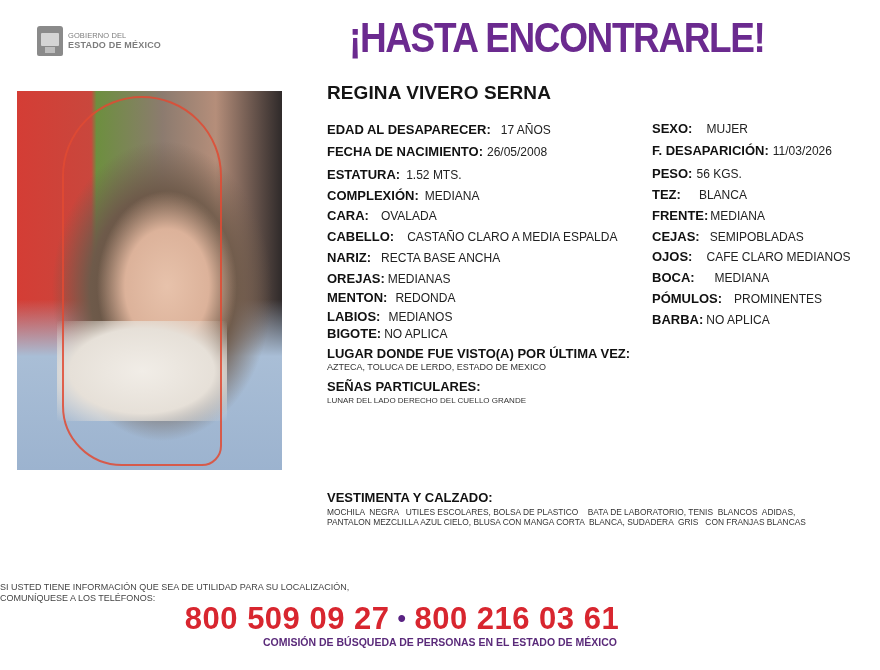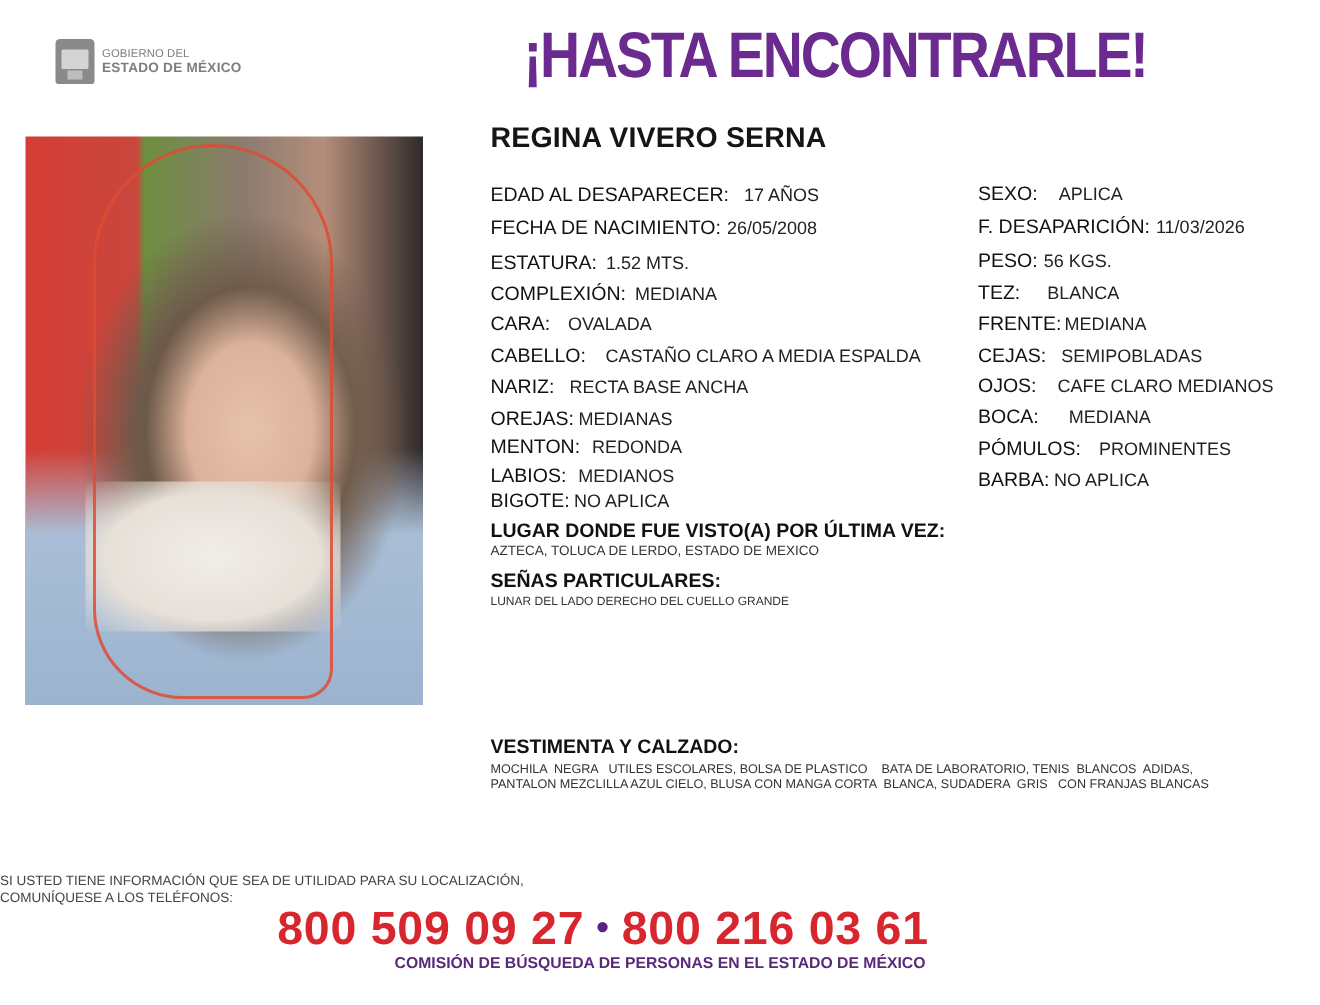--- a/index.html
+++ b/index.html
@@ -22,21 +22,21 @@
     background:
       radial-gradient(ellipse 70px 95px at 150px 195px, #e7c2ab 0%, #dcb29a 60%, rgba(220,178,154,0) 100%),
       radial-gradient(ellipse 110px 150px at 145px 200px, #5c4a3c 0%, #6e5a4a 65%, rgba(110,90,74,0) 100%),
       linear-gradient(180deg, rgba(0,0,0,0) 0%, rgba(0,0,0,0) 55%, #a9bed6 70%, #9cb3cf 100%),
       linear-gradient(90deg, #d43d35 0%, #c9473d 28%, #6d8f3f 30%, #8c7b6f 55%, #b58e7a 75%, #2f2a2a 100%);
   }
   .photo .collar { position: absolute; left: 40px; top: 230px; width: 170px; height: 100px; background: radial-gradient(ellipse at center, #f1ede7 0%, #e6e0d8 60%, rgba(230,224,216,0) 100%); }
   .photo .outline { position: absolute; left: 45px; top: 5px; width: 160px; height: 370px; border: 2px solid #e04a33; border-radius: 80px 80px 20px 60px; opacity: 0.85; }
 
   .field { position: absolute; white-space: nowrap; font-size: 12px; line-height: 14px; }
-  .field .lbl { font-weight: normal; font-size: 13px; color: #111; }
+  .field .lbl { font-weight: bold; font-size: 13px; color: #111; }
   .field .val { color: #222; margin-left: 6px; }
 
   .sec-title { position: absolute; left: 327px; font-size: 13px; font-weight: bold; color: #111; white-space: nowrap; }
   .sec-text { position: absolute; left: 327px; font-size: 9px; color: #333; white-space: nowrap; line-height: 11px; }
 
   .contact-note { position: absolute; left: 0; width: 880px; text-align: left; font-size: 9px; color: #444; line-height: 11px; }
   .phones { position: absolute; left: 0; width: 804px; top: 603px; text-align: center; font-size: 31px; font-weight: bold; color: #d8262f; letter-spacing: 0.5px; white-space: nowrap; line-height: 1; }
   .phones .dot { color: #5a2383; font-size: 24px; vertical-align: 3px; margin: 0 8px; }
   .commission { position: absolute; left: 0; width: 880px; top: 636px; text-align: center; font-size: 10.5px; font-weight: bold; color: #5a2a7a; white-space: nowrap; }
 </style>
@@ -88,21 +88,21 @@
   <span class="lbl">MENTON:</span><span class="val" style="margin-left:8px">REDONDA</span>
 </div>
 <div class="field" style="left:327px; top:310px;">
   <span class="lbl">LABIOS:</span><span class="val" style="margin-left:8px">MEDIANOS</span>
 </div>
 <div class="field" style="left:327px; top:327px;">
   <span class="lbl">BIGOTE:</span><span class="val" style="margin-left:3px">NO APLICA</span>
 </div>
 
 <div class="field" style="left:652px; top:122px;">
-  <span class="lbl">SEXO:</span><span class="val" style="margin-left:14px">APLICA</span>
+  <span class="lbl">SEXO:</span><span class="val" style="margin-left:14px">MUJER</span>
 </div>
 <div class="field" style="left:652px; top:144px;">
   <span class="lbl">F. DESAPARICIÓN:</span><span class="val" style="margin-left:4px">11/03/2026</span>
 </div>
 <div class="field" style="left:652px; top:167px;">
   <span class="lbl">PESO:</span><span class="val" style="margin-left:4px">56 KGS.</span>
 </div>
 <div class="field" style="left:652px; top:188px;">
   <span class="lbl">TEZ:</span><span class="val" style="margin-left:18px">BLANCA</span>
 </div>

